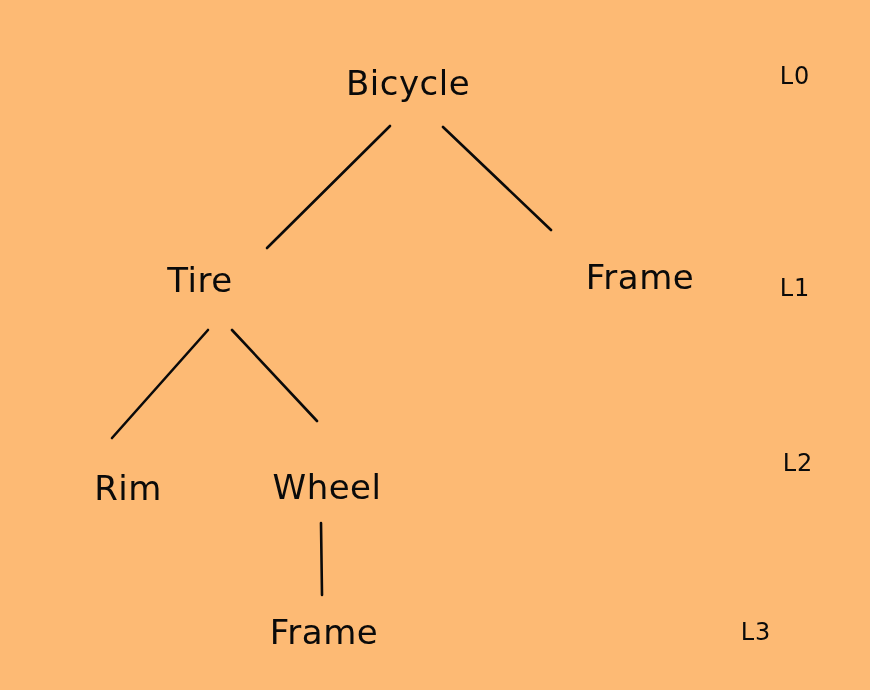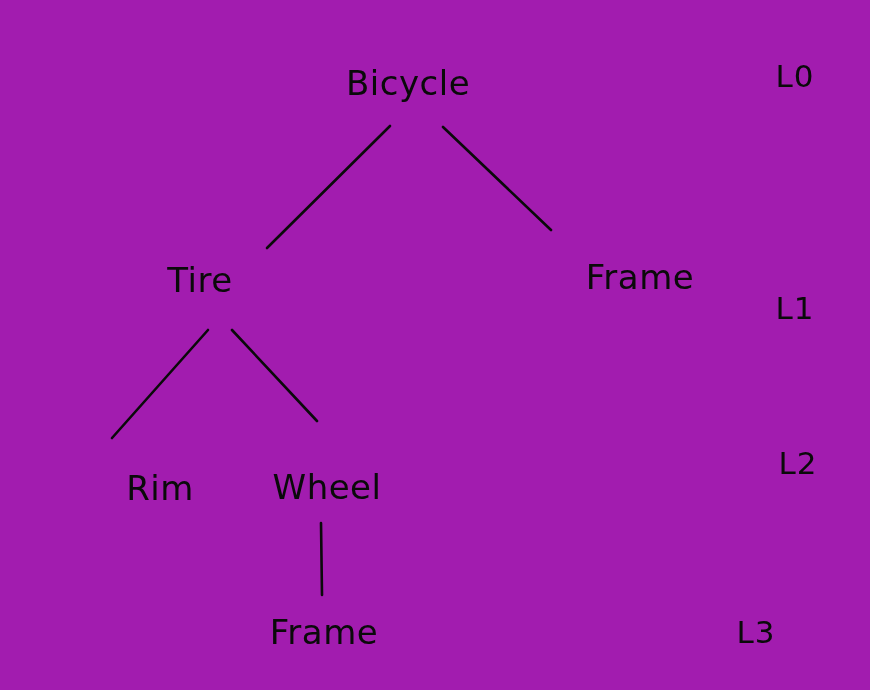--- a/index.html
+++ b/index.html
@@ -40,49 +40,49 @@
     line-height: 1;
     
     font-style: normal;
   }
   .level-label {
     position: absolute;
     transform: translate(-50%, -50%);
     white-space: nowrap;
     color: #0a0a0a;
     font-family: "DejaVu Sans", sans-serif;
-    font-size: 31px;
+    font-size: 24px;
     font-weight: 400;
     letter-spacing: 1px;
     line-height: 1;
   }
 </style>
 </head>
 <body>
 
-<div id="canvas" style="background: #a21caf;">
+<div id="canvas" style="background: #fdba74;">
 
   <svg id="edge-layer" viewBox="0 0 870 690" width="870" height="690" xmlns="http://www.w3.org/2000/svg">
     <g id="edges" stroke="#0a0a0a" stroke-width="2.6" stroke-linecap="round" fill="none">
         <line x1="390" y1="126" x2="267" y2="248"></line>
         <line x1="443" y1="127" x2="551" y2="230"></line>
         <line x1="208" y1="330" x2="112" y2="438"></line>
         <line x1="232" y1="330" x2="317" y2="421"></line>
         <line x1="321" y1="523" x2="322" y2="595"></line>
       </g>
   </svg>
 
   <div id="nodes">
       <div class="node-label" style="left: 408px; top: 83px; color: rgb(10, 10, 10);">Bicycle</div>
       <div class="node-label" style="left: 200px; top: 280px; color: rgb(10, 10, 10);">Tire</div>
       <div class="node-label" style="left: 640px; top: 277px; color: rgb(10, 10, 10);">Frame</div>
-      <div class="node-label" style="left: 128px; top: 488px; color: rgb(10, 10, 10); margin-left: 32px;">Rim</div>
+      <div class="node-label" style="left: 128px; top: 488px; color: rgb(10, 10, 10);">Rim</div>
       <div class="node-label" style="left: 327px; top: 487px; color: rgb(10, 10, 10);">Wheel</div>
       <div class="node-label" style="left: 324px; top: 632px; color: rgb(10, 10, 10);">Frame</div>
     </div>
   <div id="levels">
       <div class="level-label" style="left: 795px; top: 76px; color: rgb(10, 10, 10);">L0</div>
-      <div class="level-label" style="left: 795px; top: 288px; color: rgb(10, 10, 10); margin-top: 20px;">L1</div>
+      <div class="level-label" style="left: 795px; top: 288px; color: rgb(10, 10, 10);">L1</div>
       <div class="level-label" style="left: 798px; top: 463px; color: rgb(10, 10, 10);">L2</div>
       <div class="level-label" style="left: 756px; top: 632px; color: rgb(10, 10, 10);">L3</div>
     </div>
 
 </div>
 
 </body></html>

